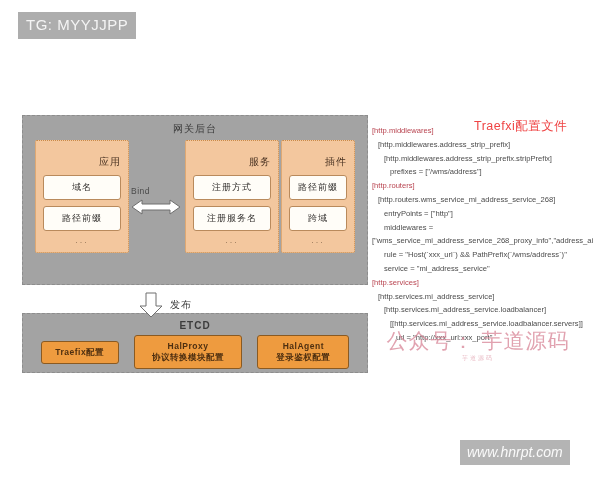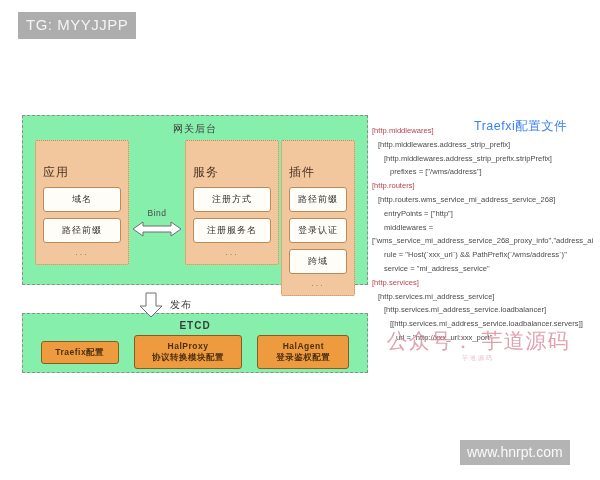--- a/index.html
+++ b/index.html
@@ -16,40 +16,40 @@
     position:absolute;left:10px;top:12px;
     background:#adadad;color:#f4f4f4;
     font-size:15px;line-height:22px;
     padding:2px 8px 3px 8px;letter-spacing:.5px;
     white-space:nowrap;
   }
   .wm-site{
     position:absolute;left:452px;top:440px;
     background:#b4b4b4;color:#fafafa;
     font-size:14px;line-height:20px;
-    padding:2px 7px 3px 7px;white-space:nowrap;
+    padding:2px 7px 3px 7px;white-space:nowrap;font-style:italic;
   }
   .wm-pink{
     position:absolute;left:470px;top:345px;
     transform:translate(-50%,-50%);
     color:#d9899a;opacity:.78;
     font-size:21px;white-space:nowrap;
     letter-spacing:1px;
   }
   .wm-pink .wm-pink-sub{
     display:block;text-align:center;
     font-size:6px;letter-spacing:2px;opacity:.8;margin-top:-1px;
   }
 
   
   .diagram{position:absolute;left:14px;top:115px;width:346px;}
 
   .dashed-box{
     border:1px dashed #8d8d8d;
-    background:#86efac;
+    background:#a3a3a3;
     box-sizing:border-box;
     position:relative;
   }
   .box-title{
     text-align:center;
     font-size:10px;color:#3c3c3c;
     padding-top:6px;padding-bottom:4px;
     letter-spacing:1px;
   }
 
@@ -64,22 +64,22 @@
     background:#f3c79e;
     border:1px dotted #c98a48;
     box-sizing:border-box;
     padding:5px 7px 7px 7px;
     border-radius:2px;
   }
   .panel-app{width:94px;}
   .panel-svc{width:94px;}
   .panel-plugin{width:74px;}
   .panel-head{
-    text-align:left;font-size:12px;color:#4a3322;
-    margin:18px 0 6px 0;letter-spacing:1px;
+    text-align:right;font-size:10px;color:#4a3322;
+    margin:9px 0 6px 0;letter-spacing:1px;
   }
   .chip{
     background:#fffdf8;
     border:1px solid #b98a5c;
     border-radius:3px;
     text-align:center;
     font-size:9px;color:#33302e;
     padding:5px 0 5px 0;
     margin-bottom:6px;
     letter-spacing:1px;
@@ -88,21 +88,21 @@
   .ellipsis{
     text-align:center;font-size:9px;color:#9a7a5c;
     letter-spacing:2px;line-height:6px;height:8px;
   }
 
   
   .bind-wrap{
     width:52px;position:relative;
     align-self:center;
     margin-top:14px;
-    text-align:center;
+    text-align:left;
   }
   .bind-label{
     font-size:8.5px;color:#4a4a4a;
     margin-bottom:1px;letter-spacing:.5px;
   }
 
   
   .publish-wrap{
     position:absolute;left:130px;top:292px;
     width:120px;height:26px;
@@ -138,21 +138,21 @@
   
   .config{
     position:absolute;left:364px;top:124px;width:238px;
     font-size:7.6px;line-height:13.8px;
     color:#4b4b4b;
     font-family:"Liberation Sans","DejaVu Sans",sans-serif;
     white-space:nowrap;
   }
   .config-title{
     position:absolute;left:466px;top:118px;
-    font-size:12.5px;color:#3b82f6;
+    font-size:12.5px;color:#ef4444;
     letter-spacing:.5px;white-space:nowrap;
   }
   .cfg-line{display:block;overflow:hidden;}
   .cfg-sect{color:#b8434f;}
   .i0{padding-left:0px;}
   .i1{padding-left:6px;}
   .i2{padding-left:12px;}
   .i3{padding-left:18px;}
   .i4{padding-left:24px;}
 </style>
@@ -187,21 +187,20 @@
         <div class="panel panel-svc">
           <div class="panel-head">服务</div>
           <div class="chip">注册方式</div>
           <div class="chip">注册服务名</div>
           <div class="ellipsis">...</div>
         </div>
 
         <div class="panel panel-plugin">
           <div class="panel-head">插件</div>
           <div class="chip">路径前缀</div>
-          <div class="chip">登录认证</div>
           <div class="chip">跨域</div>
           <div class="ellipsis">...</div>
         </div>
 
       </div>
     </div>
 
     <div style="height:28px"></div>
 
     <div class="dashed-box" id="etcd-area">

